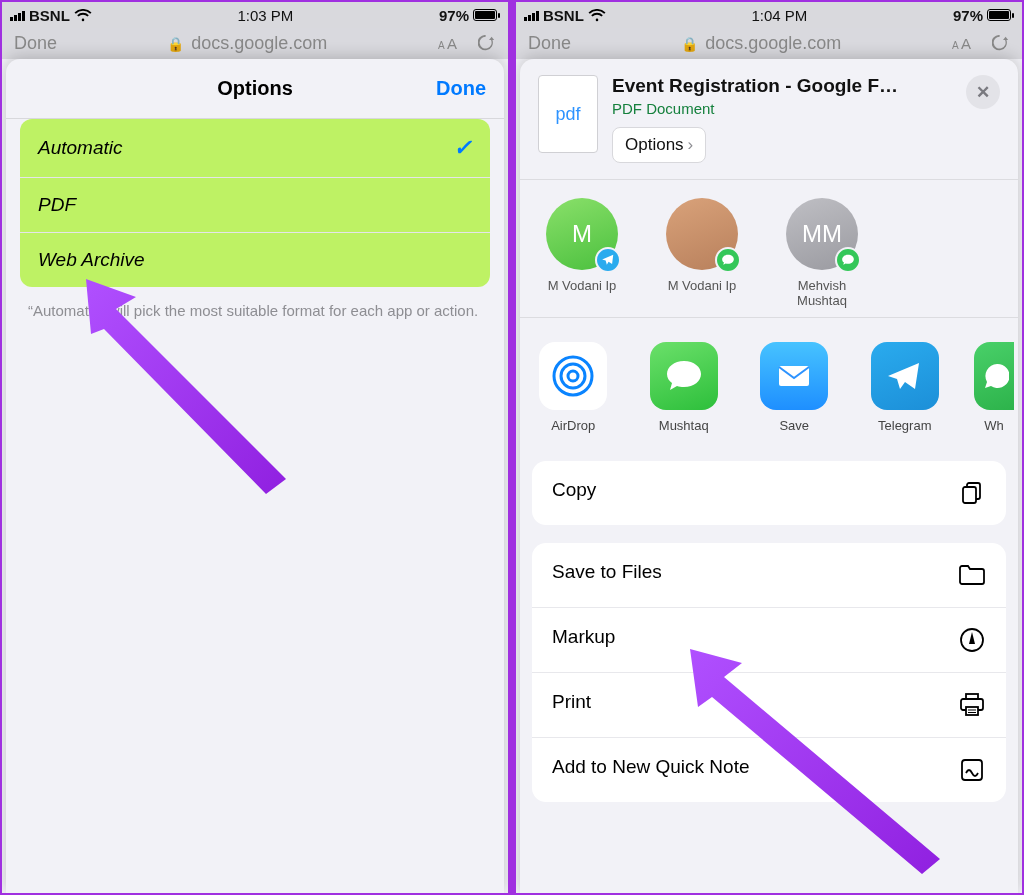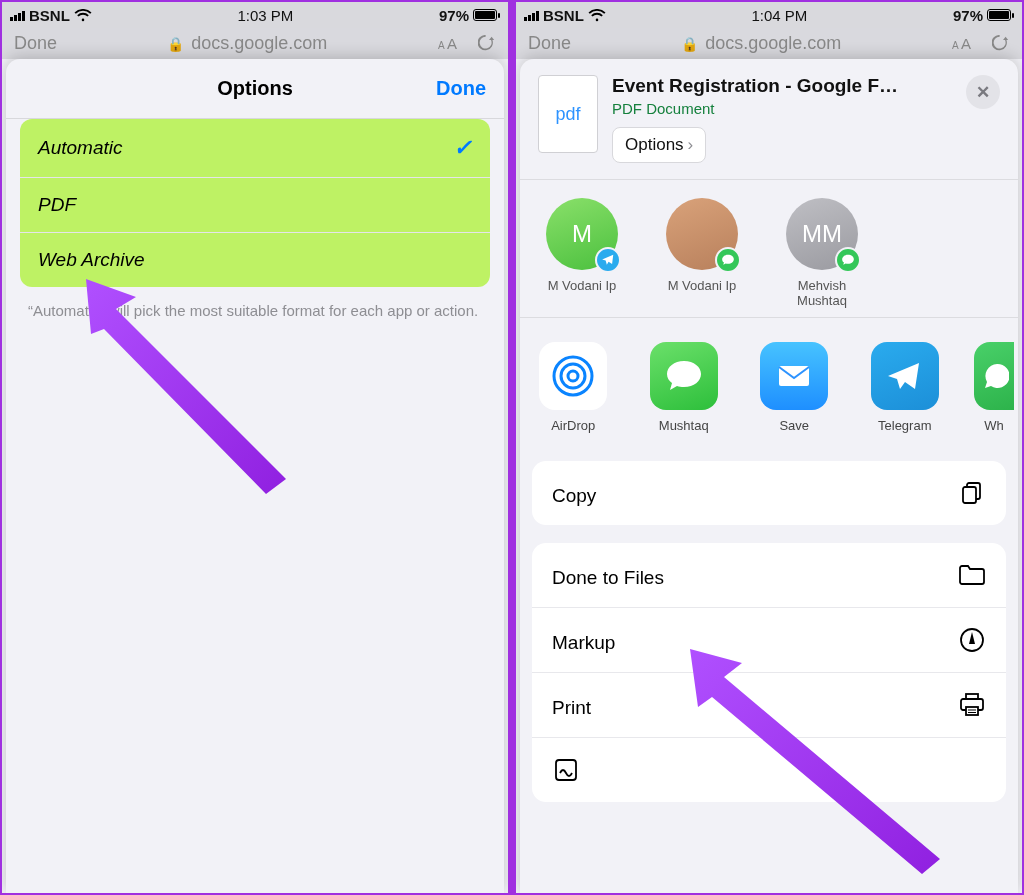--- a/index.html
+++ b/index.html
@@ -140,21 +140,21 @@
   .app{display:flex;flex-direction:column;align-items:center;width:88px;}
   .app-icon{width:68px;height:68px;border-radius:16px;display:flex;align-items:center;justify-content:center;}
   .app-name{font-size:13px;color:#444;margin-top:8px;text-align:center;}
   .airdrop{background:#fff;}
   .messages{background:linear-gradient(160deg,#6be06a,#2dbf3b);}
   .mail{background:linear-gradient(180deg,#47c3ff,#1e8fff);}
   .telegram{background:linear-gradient(160deg,#2aabee,#1c8fd8);}
   .whatsapp{background:linear-gradient(160deg,#49d069,#2db34b);}
 
   .action-group{margin:18px 12px 0;background:#fff;border-radius:14px;overflow:hidden;}
-  .action-row{display:flex;align-items:flex-end;justify-content:space-between;padding:18px 20px;font-size:19px;border-bottom:1px solid #e8e8ec;}
+  .action-row{display:flex;align-items:flex-start;justify-content:space-between;padding:18px 20px;font-size:19px;border-bottom:1px solid #e8e8ec;}
   .action-row:last-child{border-bottom:none;}
   .row-icon{width:28px;height:28px;display:flex;align-items:center;justify-content:center;}
 
   .arrow-annotation{
     position:absolute;
     pointer-events:none;
   }
   svg{display:block;}
 </style>
 </head>
@@ -385,21 +385,21 @@
           <svg width="26" height="26" viewBox="0 0 26 26">
               <rect x="8" y="3" width="13" height="16" rx="2" fill="none" stroke="#000" stroke-width="1.8"></rect>
               <rect x="4" y="7" width="13" height="16" rx="2" fill="#fff" stroke="#000" stroke-width="1.8"></rect>
             </svg>
         </span>
       </div>
     </div>
 
     <div class="action-group">
       <div class="action-row">
-        <span>Done to Files</span>
+        <span>Save to Files</span>
         <span class="row-icon">
           <svg width="28" height="22" viewBox="0 0 28 22">
               <path d="M2 4a2 2 0 012-2h6l2 3h12a2 2 0 012 2v11a2 2 0 01-2 2H4a2 2 0 01-2-2V4z" fill="none" stroke="#000" stroke-width="1.8"></path>
             </svg>
         </span>
       </div>
       <div class="action-row">
         <span>Markup</span>
         <span class="row-icon">
           <svg width="26" height="26" viewBox="0 0 26 26">
@@ -414,20 +414,21 @@
           <svg width="28" height="26" viewBox="0 0 28 26">
               <rect x="8" y="2" width="12" height="5" fill="none" stroke="#000" stroke-width="1.8"></rect>
               <rect x="3" y="7" width="22" height="11" rx="2" fill="none" stroke="#000" stroke-width="1.8"></rect>
               <rect x="8" y="15" width="12" height="8" fill="#fff" stroke="#000" stroke-width="1.8"></rect>
               <line x1="10" y1="18" x2="18" y2="18" stroke="#000" stroke-width="1.2"></line>
               <line x1="10" y1="20.5" x2="18" y2="20.5" stroke="#000" stroke-width="1.2"></line>
             </svg>
         </span>
       </div>
       <div class="action-row">
+        <span>Add to New Quick Note</span>
         <span class="row-icon">
           <svg width="26" height="26" viewBox="0 0 26 26">
               <rect x="3" y="3" width="20" height="20" rx="3" fill="none" stroke="#000" stroke-width="1.8"></rect>
               <path d="M7 16c2-4 4-4 6 0s4 4 6 0" fill="none" stroke="#000" stroke-width="1.8"></path>
             </svg>
         </span>
       </div>
     </div>
 
     <div class="arrow-annotation" style="left:170px;top:590px;">

